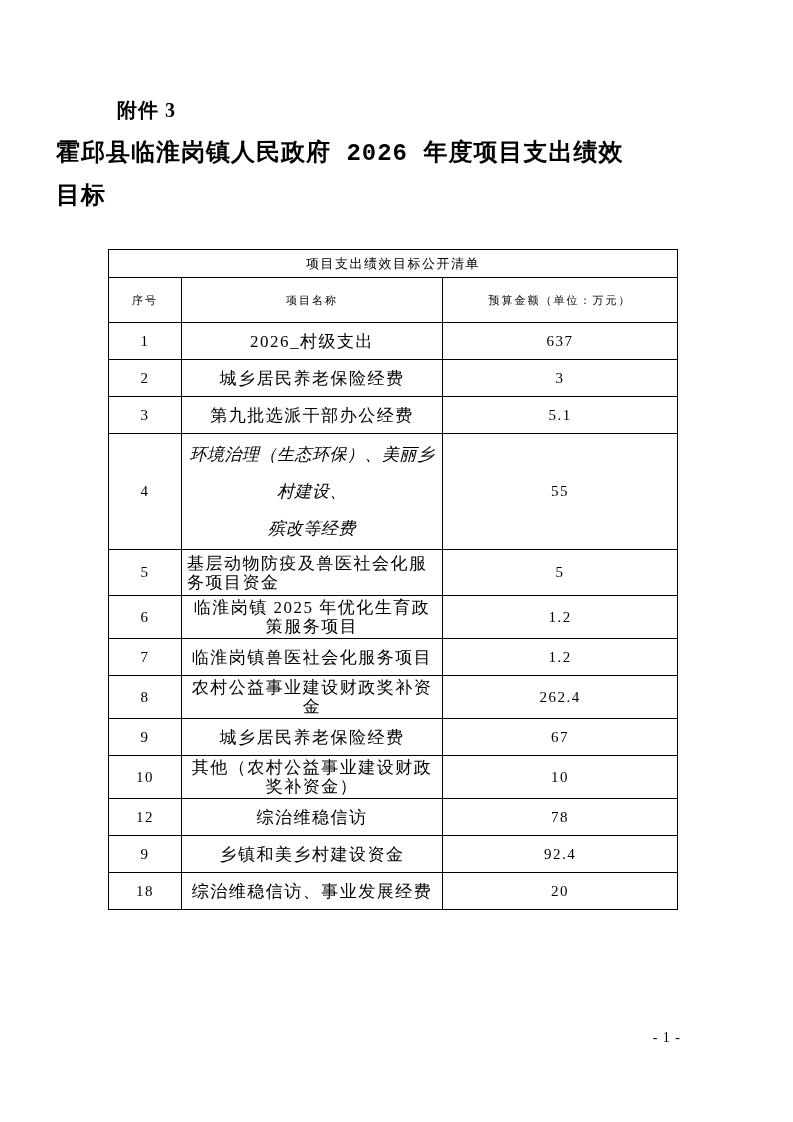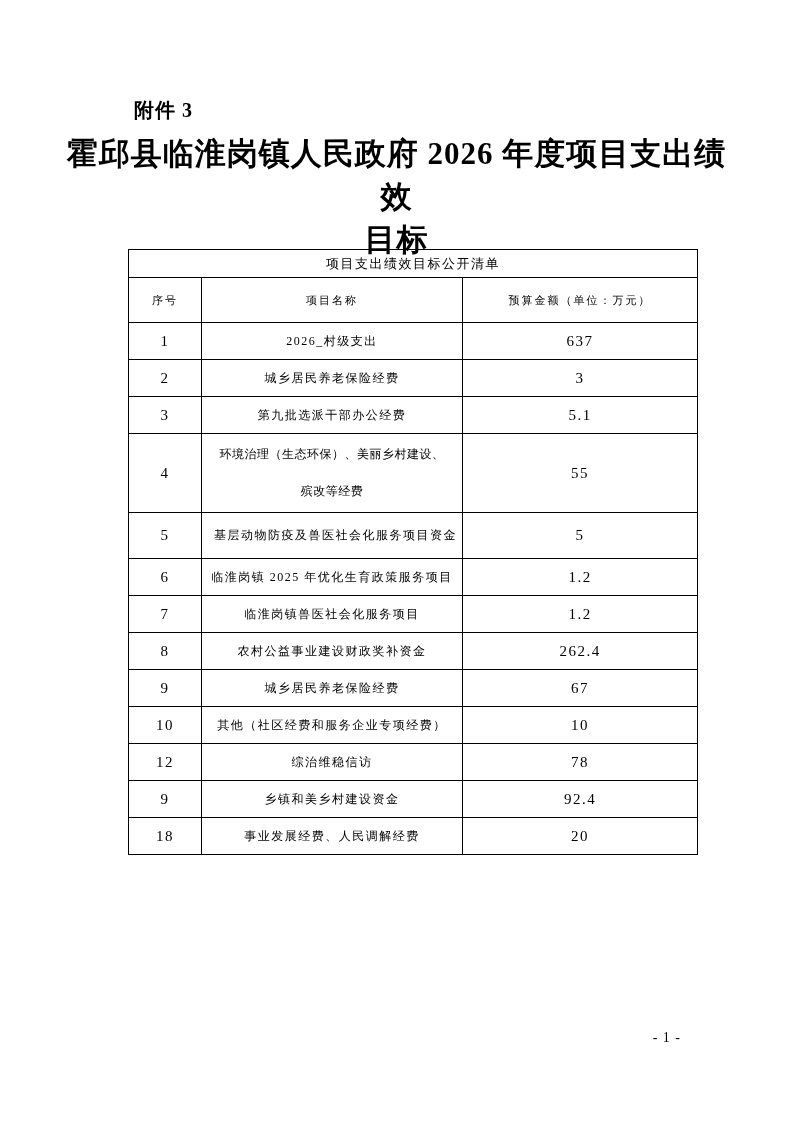--- a/index.html
+++ b/index.html
@@ -6,35 +6,36 @@
   html, body { background: #ffffff; }
   body {
     width: 793px; height: 1122px;
     position: relative;
     font-family: "Liberation Serif", "DejaVu Serif", serif;
     color: #000000;
     overflow: hidden;
   }
   .attachment-label {
     position: absolute;
-    left: 134px; top: 97px;
+    left: 117px; top: 97px;
     font-size: 20px; font-weight: bold;
     letter-spacing: 1px;
   }
   .doc-title {
     position: absolute;
     left: 56px; right: 56px; top: 132px;
-    text-align: center;
-    font-size: 31px; font-weight: bold;
+    text-align: left;
+    font-size: 24px; font-weight: bold;
     line-height: 43px;
     letter-spacing: 1px;
+    font-family: Liberation Mono, monospace;
   }
   table.perf {
     position: absolute;
-    left: 128px; top: 249px;
+    left: 108px; top: 249px;
     width: 569px;
     border-collapse: collapse;
     table-layout: fixed;
   }
   .perf td, .perf th {
     border: 1px solid #000000;
     vertical-align: middle;
     text-align: center;
     font-weight: normal;
     overflow: hidden;
@@ -48,30 +49,30 @@
     height: 45px;
     font-size: 11px;
     letter-spacing: 2px;
   }
   tr.data-row { height: 37px; }
   .cell-no, .cell-amount {
     font-size: 15px;
     letter-spacing: 1.5px;
   }
   .cell-name {
-    font-size: 12px;
+    font-size: 17px;
     letter-spacing: 1.5px;
     padding: 2px 5px;
     line-height: 19px;
     white-space: pre-line;
   }
   tr.row-spread { height: 75px; }
-  tr.row-spread .cell-name { line-height: 37px; letter-spacing: 0.5px; }
+  tr.row-spread .cell-name { line-height: 37px; letter-spacing: 0.5px; font-style: italic; }
   tr.row-wrapleft { height: 46px; }
-  .cell-name.align-left { text-align: right; }
+  .cell-name.align-left { text-align: left; }
   .page-number {
     position: absolute;
     top: 1030px; right: 112px;
     font-size: 14px;
     letter-spacing: 1px;
   }
 </style>
 </head>
 <body>
 
@@ -138,34 +139,34 @@
     <td class="cell-name">农村公益事业建设财政奖补资金</td>
     <td class="cell-amount">262.4</td>
   </tr>
       <tr class="data-row">
     <td class="cell-no">9</td>
     <td class="cell-name">城乡居民养老保险经费</td>
     <td class="cell-amount">67</td>
   </tr>
       <tr class="data-row">
     <td class="cell-no">10</td>
-    <td class="cell-name">其他（社区经费和服务企业专项经费）</td>
+    <td class="cell-name">其他（农村公益事业建设财政奖补资金）</td>
     <td class="cell-amount">10</td>
   </tr>
       <tr class="data-row">
     <td class="cell-no">12</td>
     <td class="cell-name">综治维稳信访</td>
     <td class="cell-amount">78</td>
   </tr>
       <tr class="data-row">
     <td class="cell-no">9</td>
     <td class="cell-name">乡镇和美乡村建设资金</td>
     <td class="cell-amount">92.4</td>
   </tr>
       <tr class="data-row">
     <td class="cell-no">18</td>
-    <td class="cell-name">事业发展经费、人民调解经费</td>
+    <td class="cell-name">综治维稳信访、事业发展经费</td>
     <td class="cell-amount">20</td>
   </tr>
     </tbody>
 </table>
 
 <div class="page-number">- 1 -</div>
 
 </body></html>

